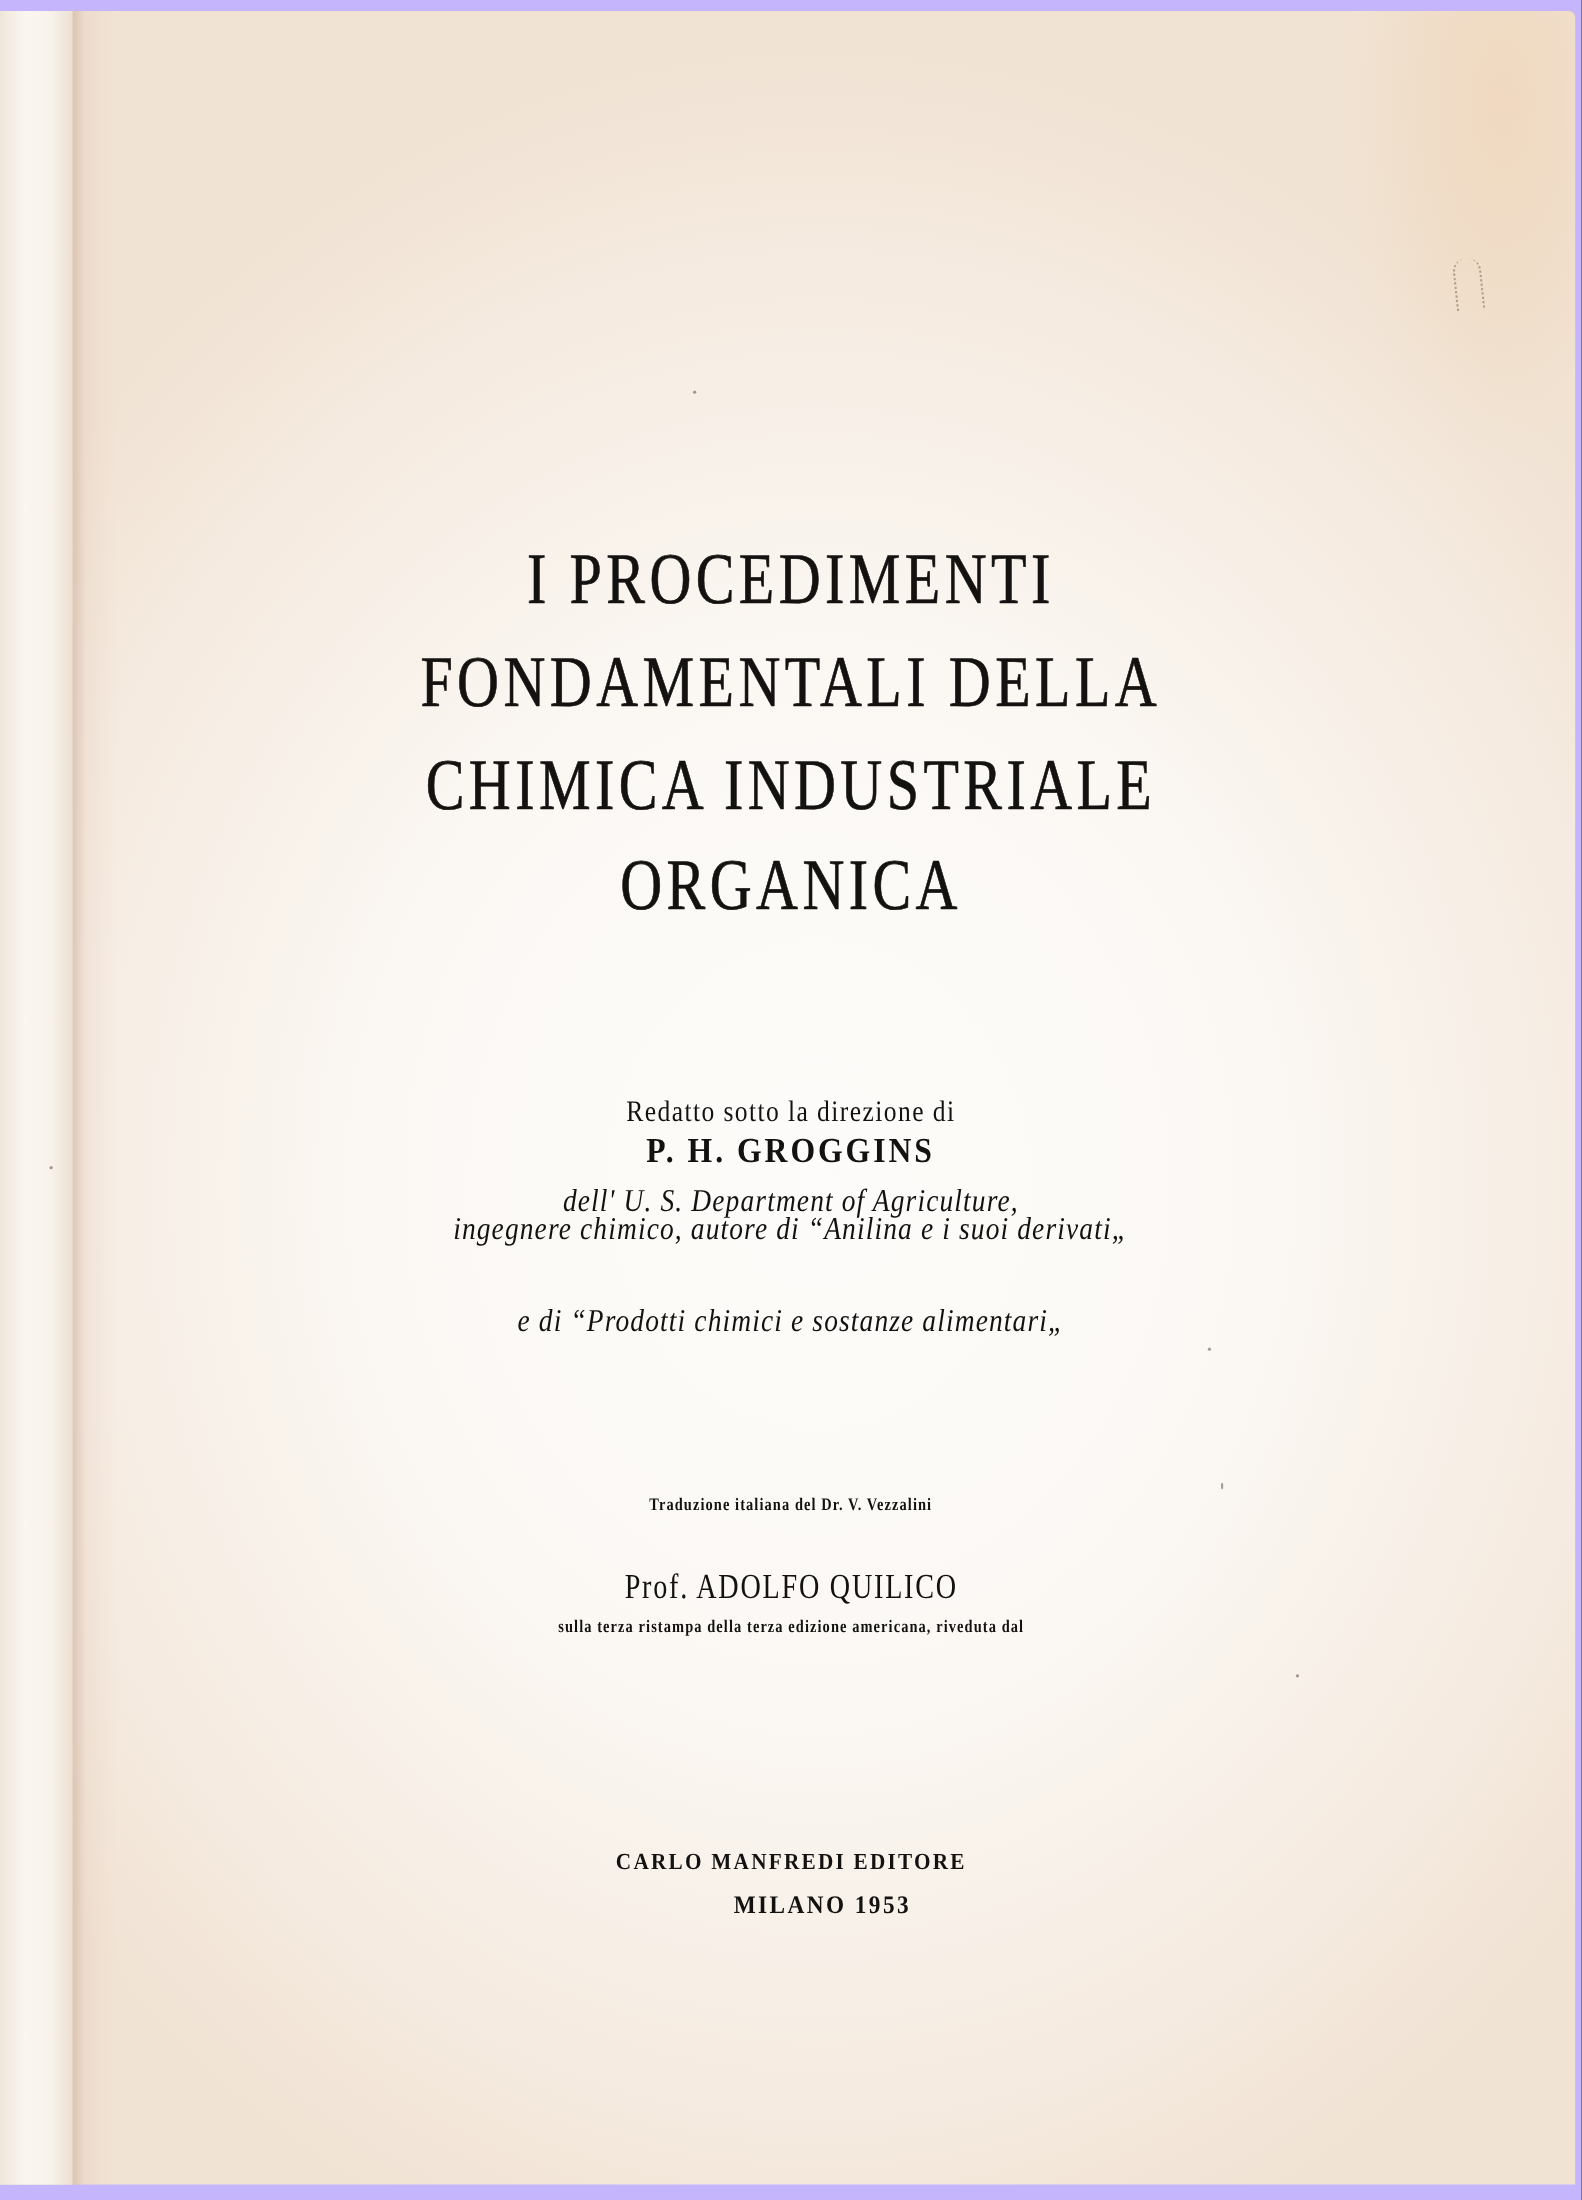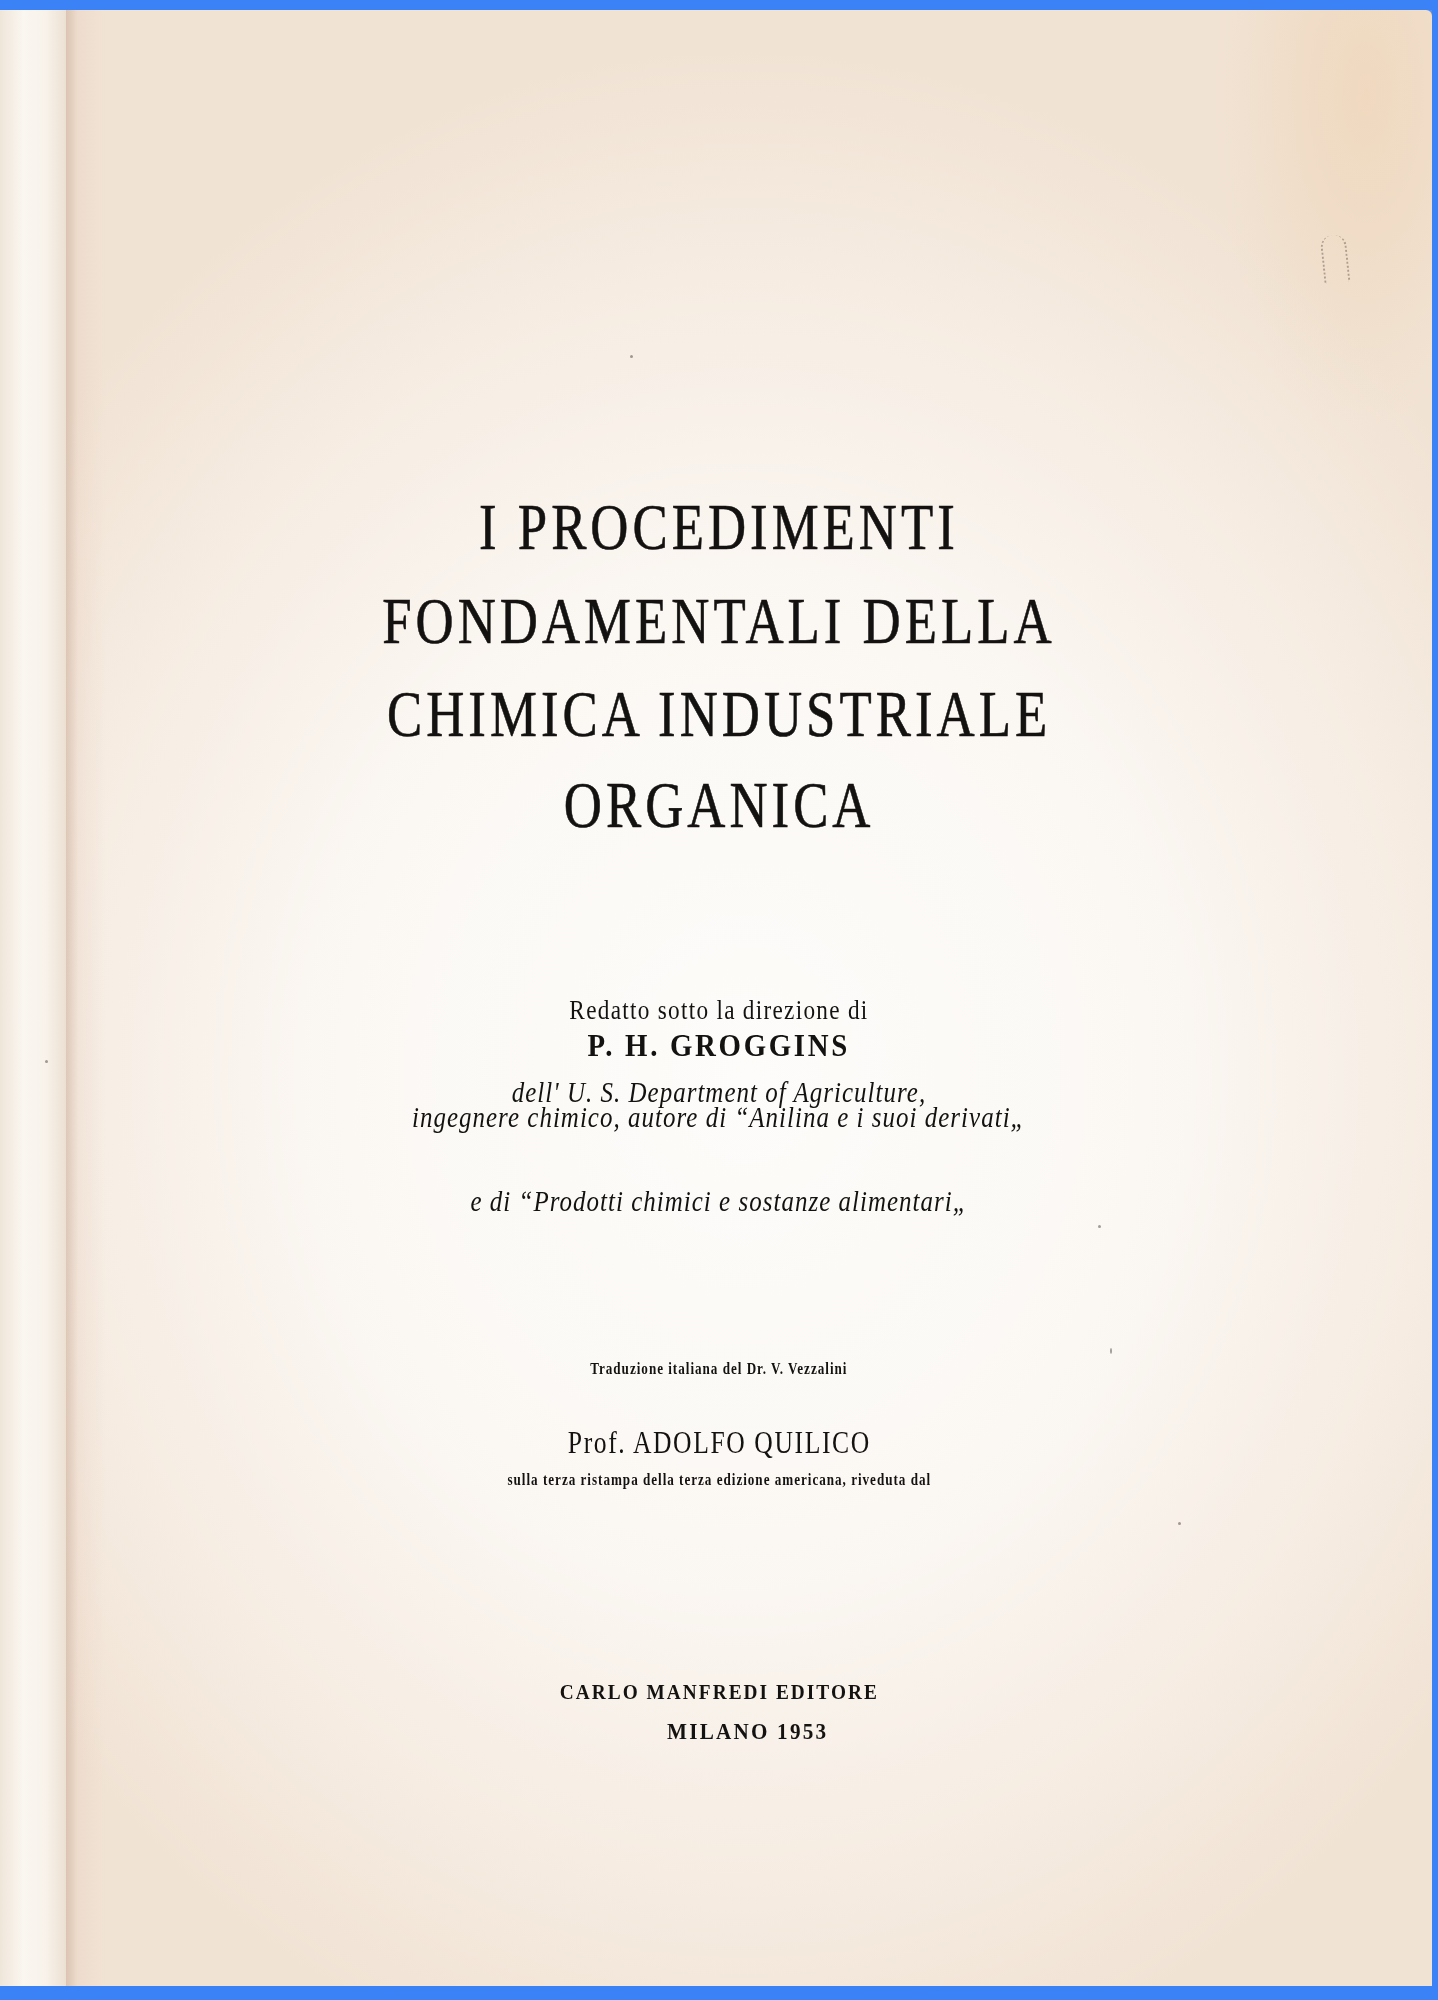--- a/index.html
+++ b/index.html
@@ -5,21 +5,21 @@
     html, body {
       margin: 0;
       padding: 0;
       background: #000;
     }
     .scan {
       position: relative;
       width: 1438px;
       height: 2000px;
       overflow: hidden;
-      background: #3b82f6;
+      background: #c4b5fd;
     }
     .page {
       position: absolute;
       left: 0;
       top: 10px;
       width: 1432px;
       height: 1976px;
       background:
         radial-gradient(ellipse 62% 52% at 52% 54%, #fdfcfa 0%, #fbf8f4 45%, #f6ece2 78%, #f1e3d4 100%);
       border-top-right-radius: 6px;

